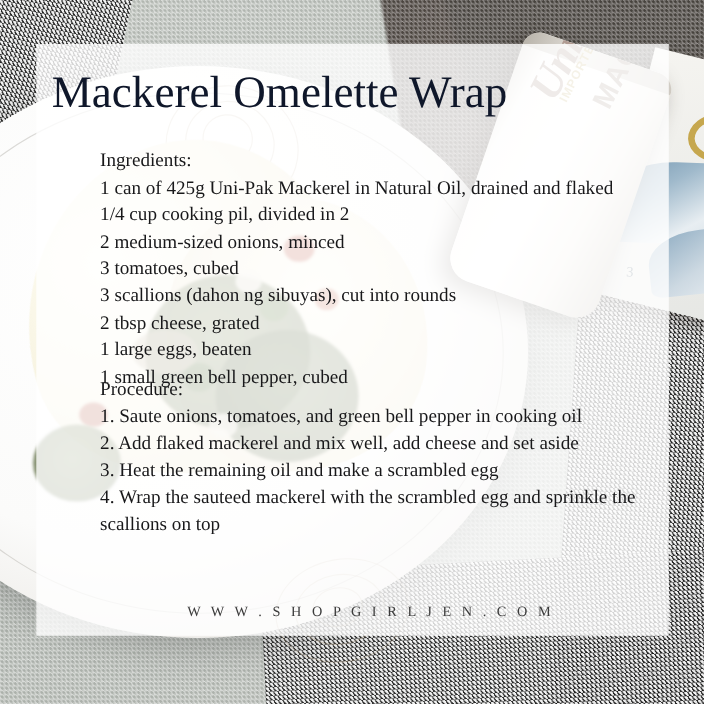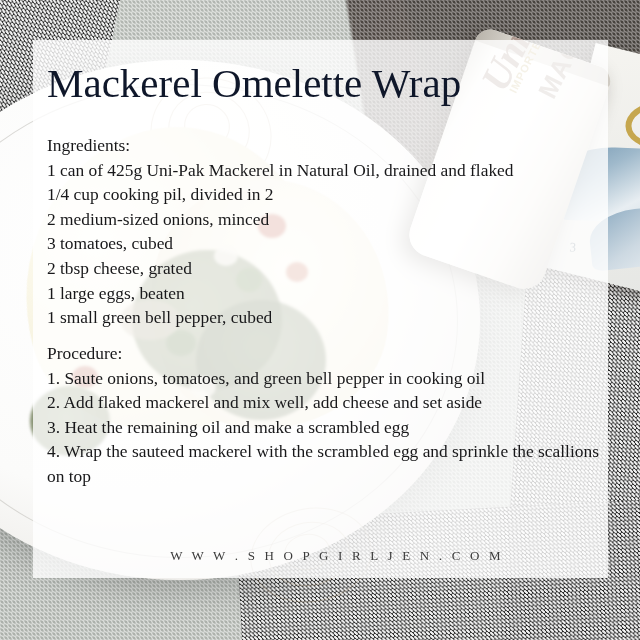--- a/index.html
+++ b/index.html
@@ -296,21 +296,21 @@
   .body-block {
     position: absolute;
     left: 47px;
     width: 556px;
     color: #18181a;
     font-size: 17.4px;
     line-height: 24.6px;
   }
   .ing-block { top: 133px; }
   .proc-block { top: 341px; }
-  .body-line { white-space: nowrap; }
+  .body-line { white-space: nowrap; margin-left: 44px; }
   .body-line.wrapok { white-space: normal; }
 
   .footer {
     position: absolute;
     left: 0;
     top: 548px;
     width: 640px;
     text-align: center;
     font-size: 13px;
     letter-spacing: 3.2px;
@@ -377,20 +377,21 @@
   <div class="card"></div>
 
   <div class="title">Mackerel Omelette Wrap</div>
 
   <div class="body-block ing-block">
     <div class="body-line">Ingredients:</div>
     <div class="body-line">1 can of 425g Uni-Pak Mackerel in Natural Oil, drained and flaked</div>
     <div class="body-line">1/4 cup cooking pil, divided in 2</div>
     <div class="body-line">2 medium-sized onions, minced</div>
     <div class="body-line">3 tomatoes, cubed</div>
+    <div class="body-line">3 scallions (dahon ng sibuyas), cut into rounds</div>
     <div class="body-line">2 tbsp cheese, grated</div>
     <div class="body-line">1 large eggs, beaten</div>
     <div class="body-line">1 small green bell pepper, cubed</div>
   </div>
 
   <div class="body-block proc-block">
     <div class="body-line">Procedure:</div>
     <div class="body-line">1. Saute onions, tomatoes, and green bell pepper in cooking oil</div>
     <div class="body-line">2. Add flaked mackerel and mix well, add cheese and set aside</div>
     <div class="body-line">3. Heat the remaining oil and make a scrambled egg</div>

